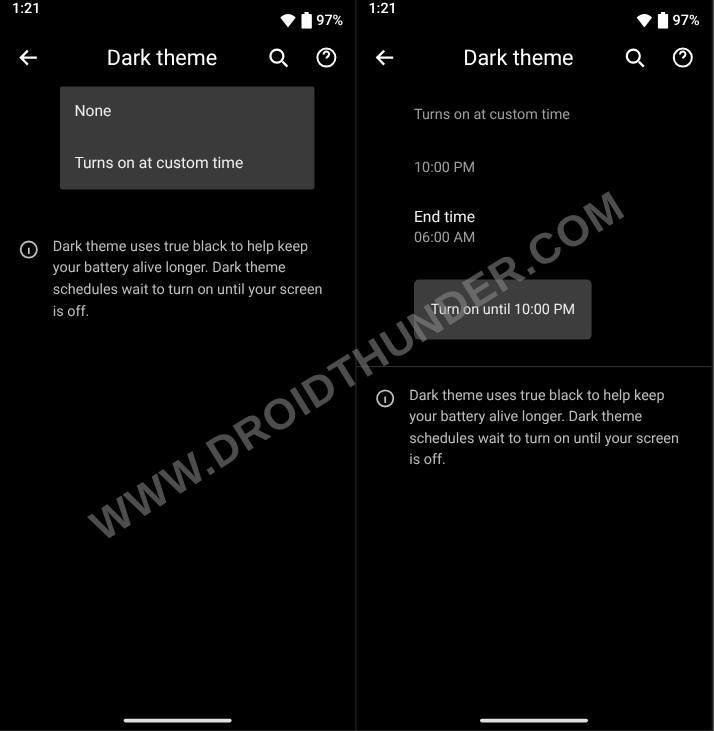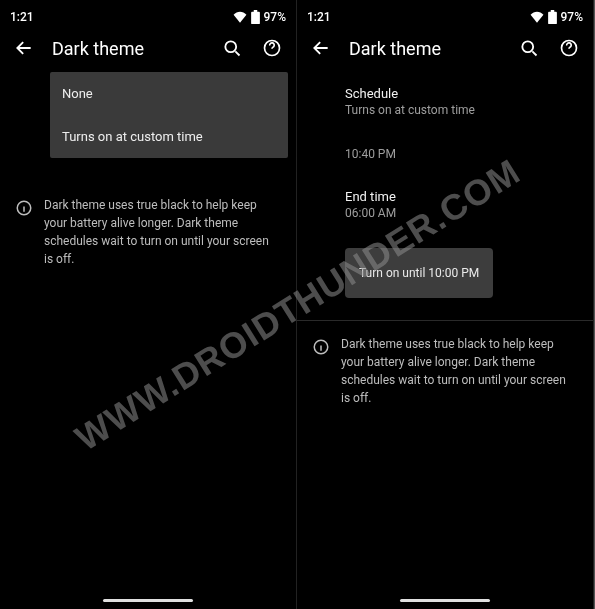--- a/index.html
+++ b/index.html
@@ -18,49 +18,49 @@
     background: #000;
     color: #e6e6e6;
     display: flex;
     flex-direction: column;
     position: relative;
     border-right: 1px solid #222;
   }
   .statusbar {
     display: flex;
     justify-content: space-between;
-    align-items: flex-end;
+    align-items: flex-start;
     height: 24px;
     padding: 0 10px;
     font-size: 12px;
     font-weight: 500;
     color: #fff;
   }
   .status-right { display: flex; align-items: center; gap: 4px; margin-top: 10px; }
   .wifi-icon, .battery-icon { display: inline-flex; }
   .header {
     display: flex;
     align-items: center;
     height: 48px;
     padding: 0 12px;
     gap: 16px;
   }
-  .header .title { flex: 1; font-size: 18px; color: #fff; font-weight: 400; }
+  .header .title { flex: 1; font-size: 18px; color: #fff; font-weight: 400; margin-left: 37px; }
   .iconbtn {
     width: 24px; height: 24px;
     display: inline-flex; align-items: center; justify-content: center;
     color: #fff;
     cursor: pointer;
   }
   .content { flex: 1; position: relative; }
   
   .popup {
     position: absolute;
     left: 50px; top: 0;
-    width: 238px;
+    width: 212px;
     background: #3a3a3a;
     border-radius: 2px;
     box-shadow: 0 4px 12px rgba(0,0,0,0.6);
     overflow: hidden;
     z-index: 5;
   }
   .popup-item {
     padding: 14px 12px;
     font-size: 13px;
     color: #eee;
@@ -217,25 +217,24 @@
       <span class="iconbtn">
         <svg width="20" height="20" viewBox="0 0 24 24" fill="none" stroke="#fff" stroke-width="2">
             <circle cx="12" cy="12" r="9"></circle>
             <path d="M9.3 9a2.7 2.7 0 115 .9c-.5 1.2-2.3 1.4-2.3 3.1M12 17h.01"></path>
           </svg>
       </span>
     </div>
 
     <div class="content">
       <div class="list-section">
-        <div class="list-label">Schedule</div>
         <div class="list-sub">Turns on at custom time</div>
       </div>
       <div class="list-section">
-        <div class="list-sub">10:40 PM</div>
+        <div class="list-sub">10:00 PM</div>
       </div>
       <div class="list-section">
         <div class="list-label">End time</div>
         <div class="list-sub">06:00 AM</div>
       </div>
 
       <div class="toggle-btn">Turn on until 10:00 PM</div>
 
       <div class="divider"></div>
 

